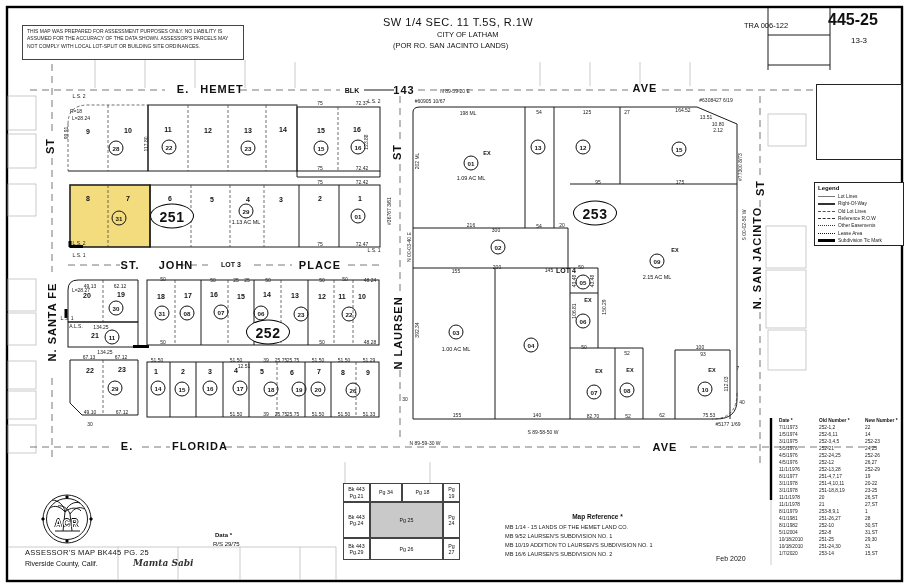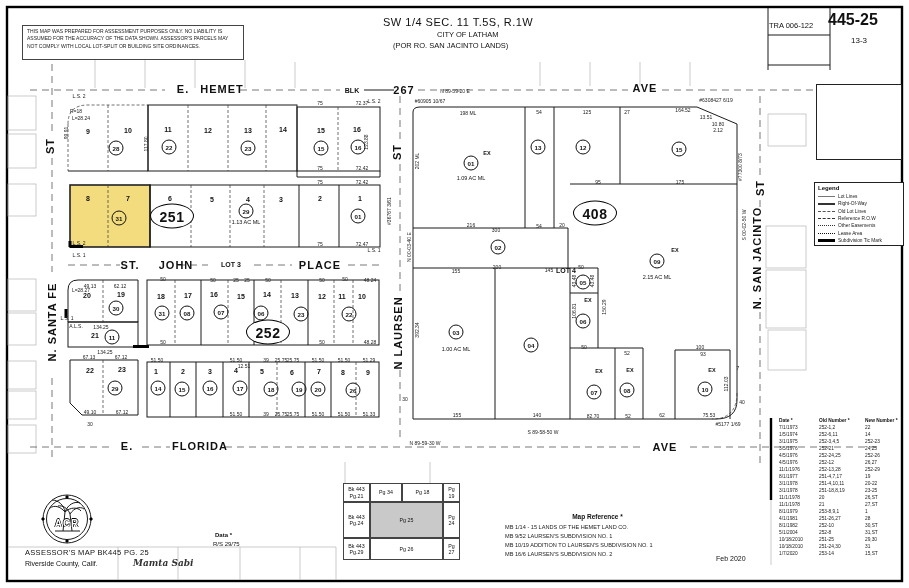--- a/index.html
+++ b/index.html
@@ -22,21 +22,21 @@
       transform:translate(-50%,-50%);z-index:3;}
   .po{position:absolute;width:42px;height:23px;border:1.4px solid #000;border-radius:50%;background:#fff;
       display:flex;align-items:center;justify-content:center;font-size:14px;font-weight:bold;
       transform:translate(-50%,-50%);z-index:3;letter-spacing:0.5px;}
   .abs{position:absolute;z-index:4;}
   .disclaimer{left:22px;top:25px;width:212px;height:29px;border:1px solid #444;font-size:5px;
       line-height:1.45;padding:2px 4px;color:#222;}
   .title1{left:383px;top:16px;font-size:11px;letter-spacing:0.5px;}
   .title2{left:437px;top:30px;font-size:7.5px;}
   .title3{left:393px;top:41px;font-size:7.5px;}
-  .tra{left:769px;top:21px;font-size:7.5px;}
+  .tra{left:744px;top:21px;font-size:7.5px;}
   .sheet{left:828px;top:11px;font-size:16px;font-weight:600;}
   .sheetsub{left:851px;top:36px;font-size:8px;}
   .compass{left:816px;top:84px;width:84px;height:74px;border:1.2px solid #222;background:#fff;}
   .legend{left:814px;top:182px;width:90px;height:64px;border:1px solid #222;background:#fff;
       padding:2px 3px;box-sizing:border-box;}
   .legend-title{font-size:6px;font-weight:bold;margin-bottom:2px;}
   .legend-row{display:flex;align-items:center;height:7.3px;}
   .legend-sample{width:17px;margin-right:3px;flex:none;}
   .legend-label{font-size:4.8px;color:#222;white-space:nowrap;}
   .ls-lot-lines{border-top:0.8px solid #777;}
@@ -186,21 +186,21 @@
       <polygon points="67,539 69,541 67,543 65,541" fill="#000"></polygon>
       <polygon points="43,517 45,519 43,521 41,519" fill="#000"></polygon>
       <polygon points="91,517 93,519 91,521 89,519" fill="#000"></polygon>
     </g>
   </svg>
 
   <div id="labels">
       <span class="ml st" style="left: 183px; top: 89px;">E.</span>
       <span class="ml st" style="left: 222px; top: 89px;">HEMET</span>
       <span class="ml st2" style="left: 352px; top: 90px;">BLK</span>
-      <span class="ml st" style="left: 404px; top: 90px;">267</span>
+      <span class="ml st" style="left: 404px; top: 90px;">143</span>
       <span class="ml st" style="left: 645px; top: 88px;">AVE</span>
       <span class="ml st" style="left: 130px; top: 265px;">ST.</span>
       <span class="ml st" style="left: 176px; top: 265px;">JOHN</span>
       <span class="ml st2" style="left: 231px; top: 264px;">LOT 3</span>
       <span class="ml st" style="left: 320px; top: 265px;">PLACE</span>
       <span class="ml st" style="left: 127px; top: 446px;">E.</span>
       <span class="ml st" style="left: 200px; top: 446px;">FLORIDA</span>
       <span class="ml st" style="left: 665px; top: 447px;">AVE</span>
       <span class="ml st2" style="left: 566px; top: 270px;">LOT 4</span>
       <span class="ml vst" style="left: 50px; top: 146px; transform: translate(-50%, -50%) rotate(-90deg);">ST</span>
@@ -402,21 +402,21 @@
       <div class="pc" style="left: 583px; top: 282px;">05</div>
       <div class="pc" style="left: 583px; top: 321px;">06</div>
       <div class="pc" style="left: 657px; top: 261px;">09</div>
       <div class="pc" style="left: 456px; top: 332px;">03</div>
       <div class="pc" style="left: 531px; top: 345px;">04</div>
       <div class="pc" style="left: 594px; top: 392px;">07</div>
       <div class="pc" style="left: 627px; top: 390px;">08</div>
       <div class="pc" style="left: 705px; top: 389px;">10</div>
       <div class="po" style="left: 172px; top: 216px;">251</div>
       <div class="po" style="left: 268px; top: 332px;">252</div>
-      <div class="po" style="left: 595px; top: 213px;">408</div>
+      <div class="po" style="left: 595px; top: 213px;">253</div>
     </div>
 
   <div class="abs disclaimer">THIS MAP WAS PREPARED FOR ASSESSMENT PURPOSES ONLY. NO LIABILITY IS ASSUMED FOR THE ACCURACY OF THE DATA SHOWN. ASSESSOR'S PARCELS MAY NOT COMPLY WITH LOCAL LOT-SPLIT OR BUILDING SITE ORDINANCES.</div>
   <div class="abs title1">SW 1/4 SEC. 11 T.5S, R.1W</div>
   <div class="abs title2">CITY OF LATHAM</div>
   <div class="abs title3">(POR RO. SAN JACINTO LANDS)</div>
   <div class="abs tra">TRA 006-122</div>
   <div class="abs sheet">445-25</div>
   <div class="abs sheetsub">13-3</div>
 

